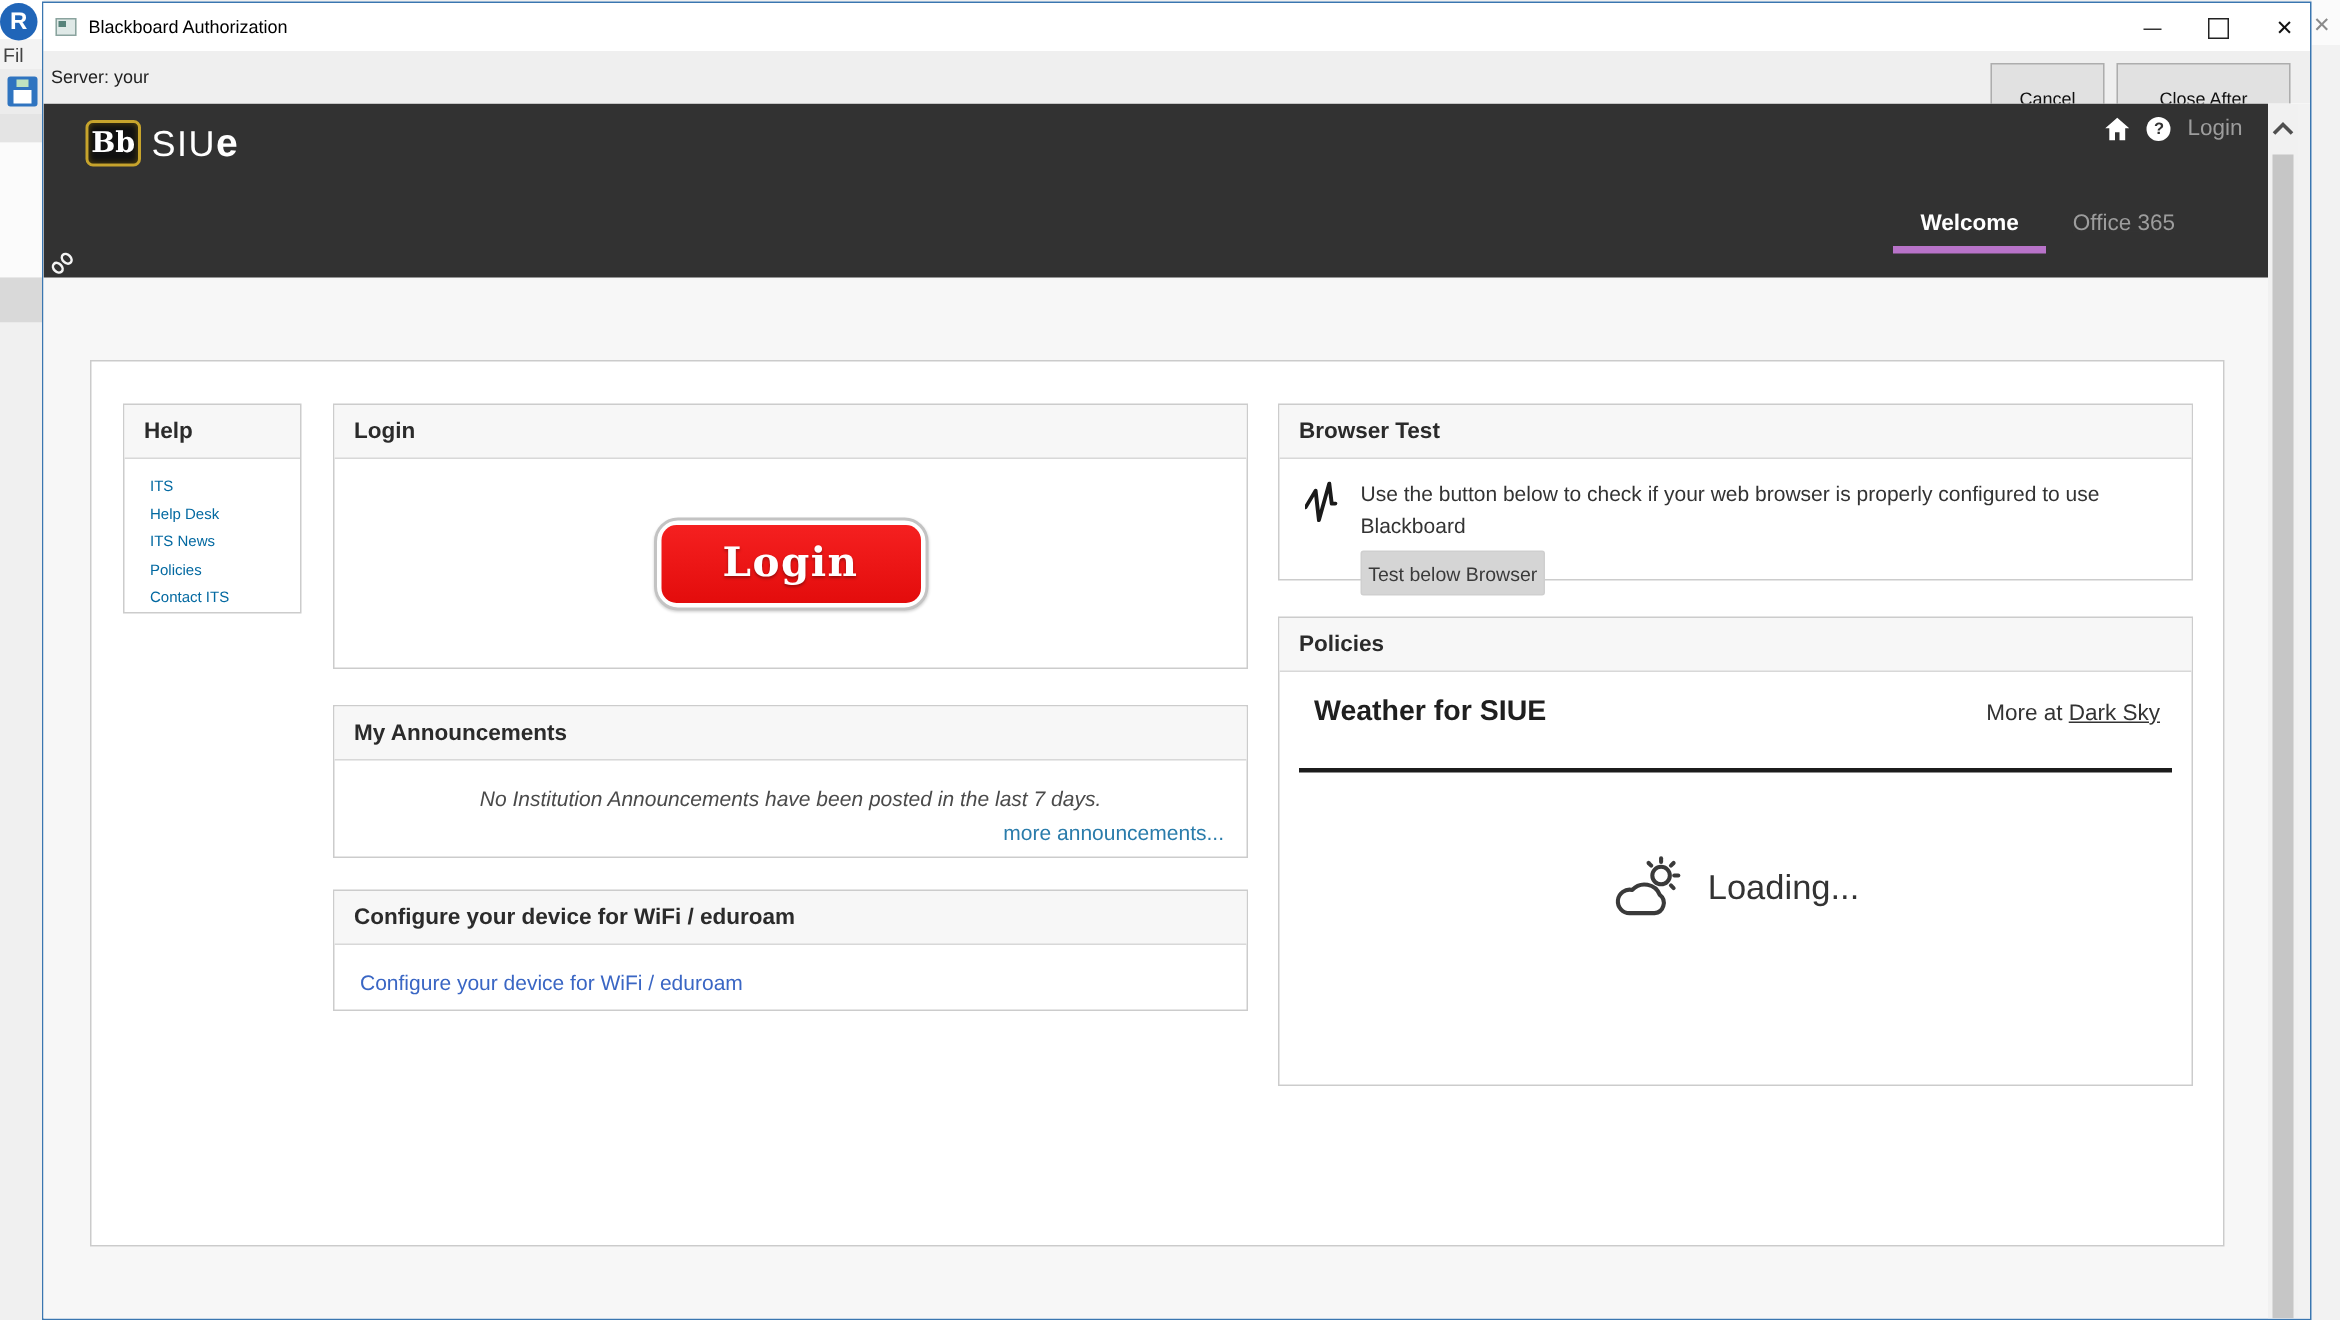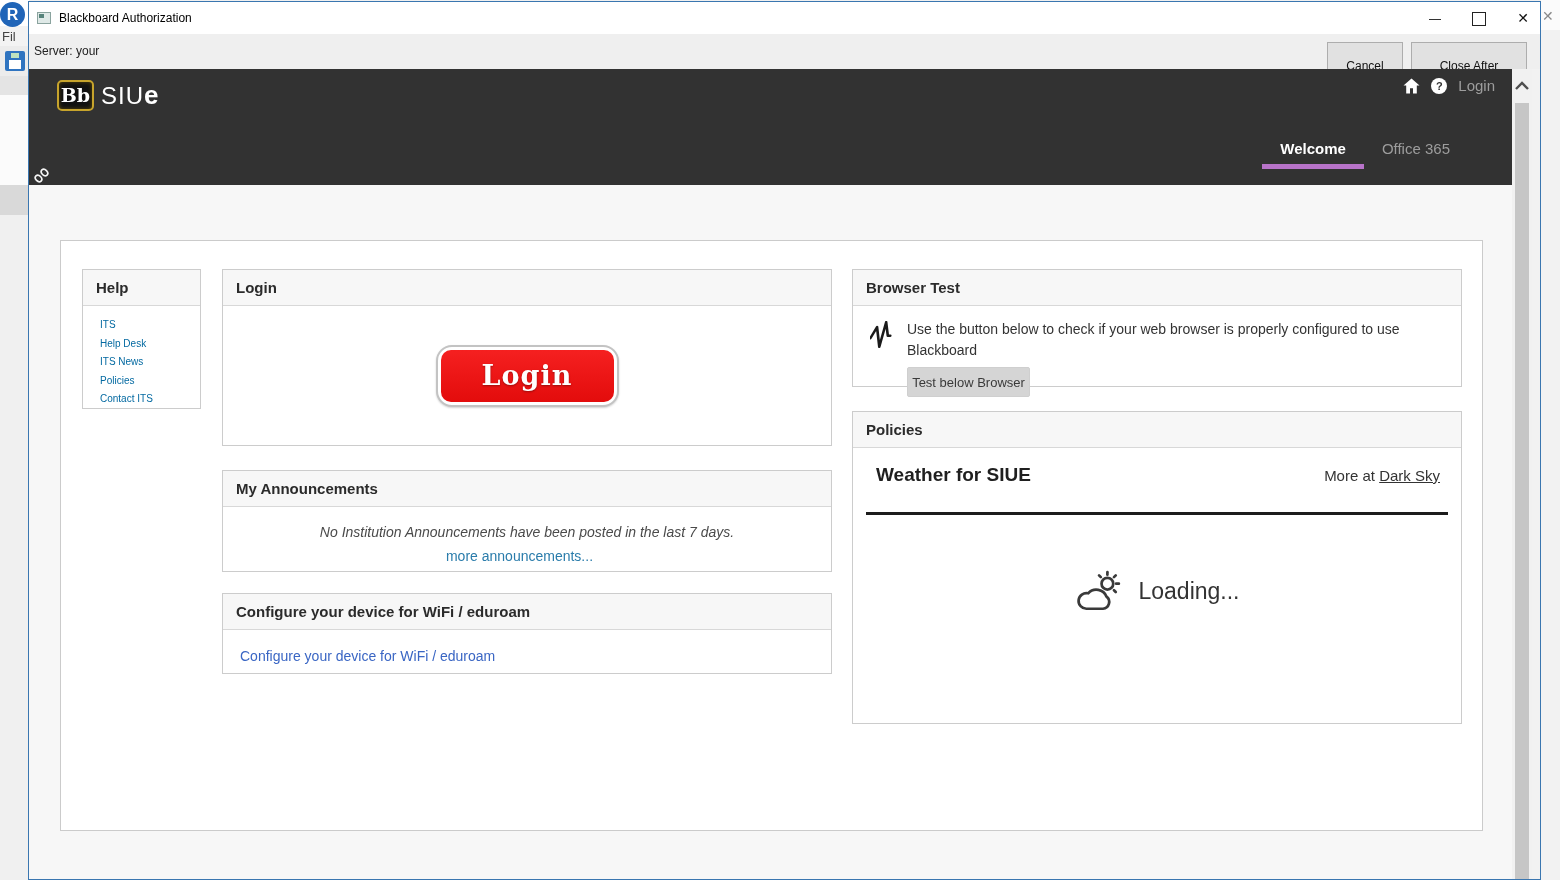--- a/index.html
+++ b/index.html
@@ -98,21 +98,21 @@
   .login-body { height:140px; display:flex; align-items:center; justify-content:center; }
   .login-btn-outer { border:2px solid #c3c3c3; border-radius:16px; padding:3px; background:#fff;
                      display:inline-block; cursor:pointer; box-shadow:0 1px 2px rgba(0,0,0,.18); }
   .login-btn { width:173px; height:52px; background:linear-gradient(#f52020,#e30c0c);
                border-radius:10px; color:#fff; font-family:"DejaVu Serif", serif; font-weight:bold;
                font-size:27px; text-align:center; line-height:52px; letter-spacing:1px;
                text-shadow:0 1px 2px rgba(0,0,0,.35); }
 
   .mod-ann { left:161px; top:229px; width:610px; height:102px; }
   .ann-empty { margin-top:17px; text-align:center; font-style:italic; color:#4a4a4a; font-size:14px; }
-  .ann-more { margin-top:7px; text-align:center; padding-right:15px; }
+  .ann-more { margin-top:7px; text-align:right; padding-right:15px; }
   .ann-more a { color:#2a7cab; font-size:14px; text-decoration:none; cursor:pointer; }
 
   .mod-wifi { left:161px; top:352px; width:610px; height:81px; }
   .wifi-body { padding:17px 0 0 17px; }
   .wifi-body a { color:#3a66c4; font-size:14px; text-decoration:none; cursor:pointer; }
 
   .mod-btest { left:791px; top:28px; width:610px; height:118px; }
   .btest-body { position:relative; padding:13px 20px 0 54px; }
   .pulse-ic { position:absolute; left:17px; top:15px; width:24px; height:27px; }
   .btest-desc { font-size:14px; line-height:21px; color:#333; max-width:505px; }

